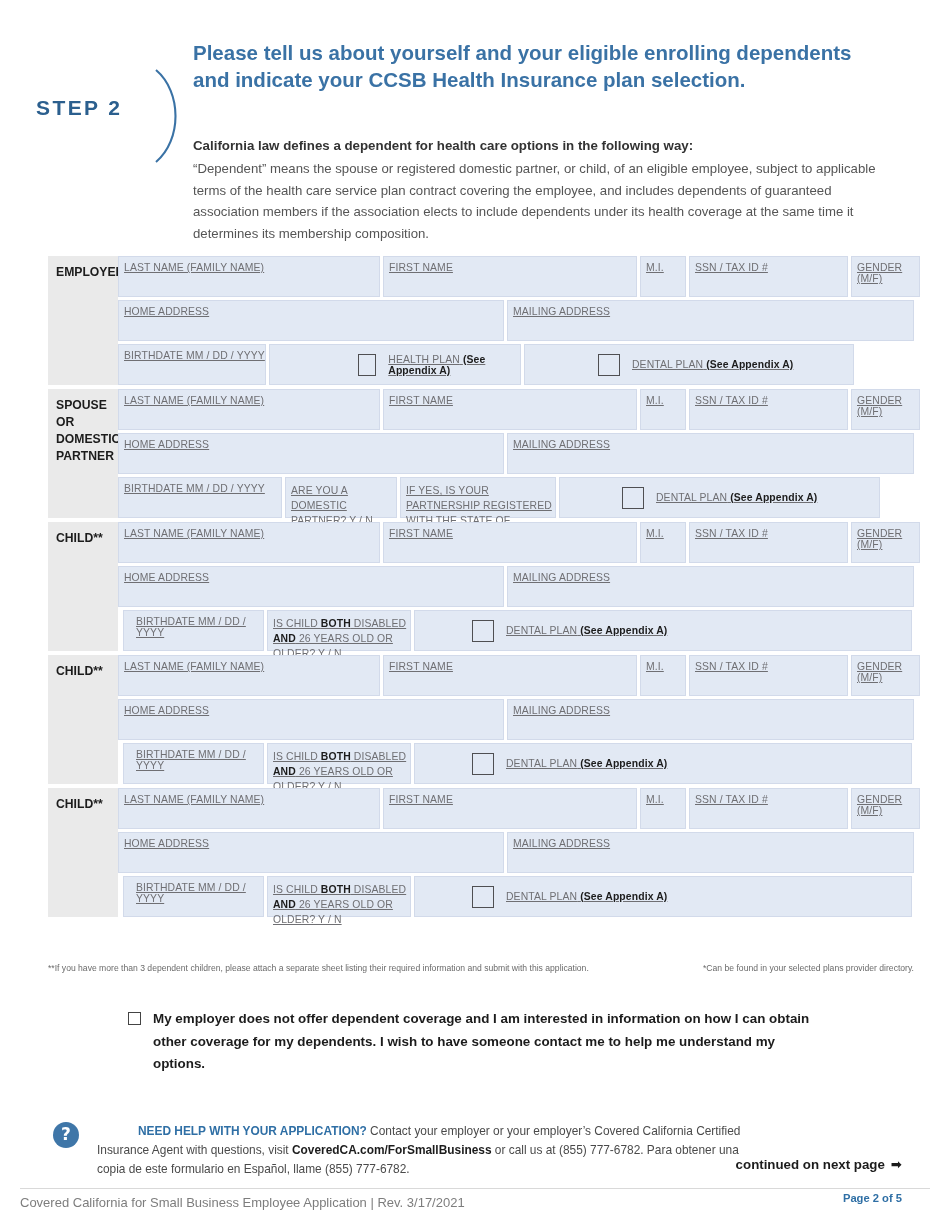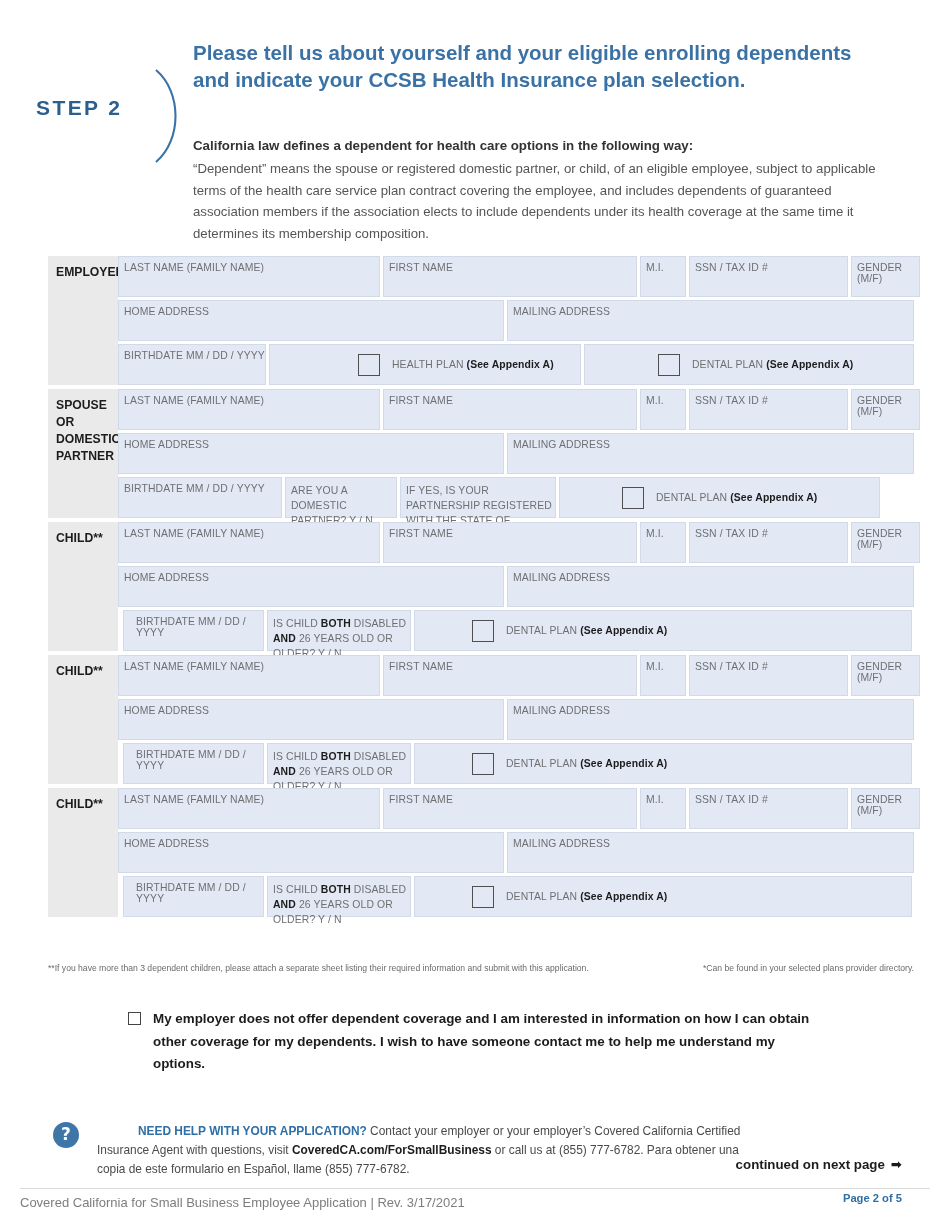--- a/index.html
+++ b/index.html
@@ -53,20 +53,21 @@
   .row:last-child { margin-bottom: 0; }
   .cell {
     background: #e2e9f4;
     border: 1px solid #d2daea;
     box-sizing: border-box;
     position: relative;
     font-size: 10.4px;
     color: #6f6f73;
     padding: 5px 0 0 5px;
     letter-spacing: .12px;
+    text-decoration: underline;
   }
   .cell b { color: #1c1c1c; font-weight: bold; }
   .cell .multi { line-height: 15px; }
   .h41 { height: 41px; }
 
   
   .plan-cell { display: flex; align-items: center; padding: 0; }
   .plan-box {
     width: 22px; height: 22px;
     border: 1.3px solid #4f4f52;
@@ -167,21 +168,21 @@
             <div class="cell h41" style="width:46px"><span>M.I.</span></div>
             <div class="cell h41" style="width:159px"><span>SSN / TAX ID #</span></div>
             <div class="cell h41" style="width:69px"><span>GENDER (M/F)</span></div>
           </div>
           <div class="row">
             <div class="cell h41" style="width:386px"><span>HOME ADDRESS</span></div>
             <div class="cell h41" style="width:407px"><span>MAILING ADDRESS</span></div>
           </div>
           <div class="row">
             <div class="cell h41" style="width:148px"><span>BIRTHDATE MM / DD / YYYY</span></div>
-            <div class="cell h41 plan-cell" style="width:312px">
+            <div class="cell h41 plan-cell" style="width:252px">
               <div class="plan-box" style="margin-left:88px"></div>
               <div class="plan-text"><span>HEALTH PLAN</span> <b>(See Appendix A)</b></div>
             </div>
             <div class="cell h41 plan-cell" style="width:330px">
               <div class="plan-box" style="margin-left:73px"></div>
               <div class="plan-text"><span>DENTAL PLAN</span> <b>(See Appendix A)</b></div>
             </div>
           </div>
         </div>
       </div>

